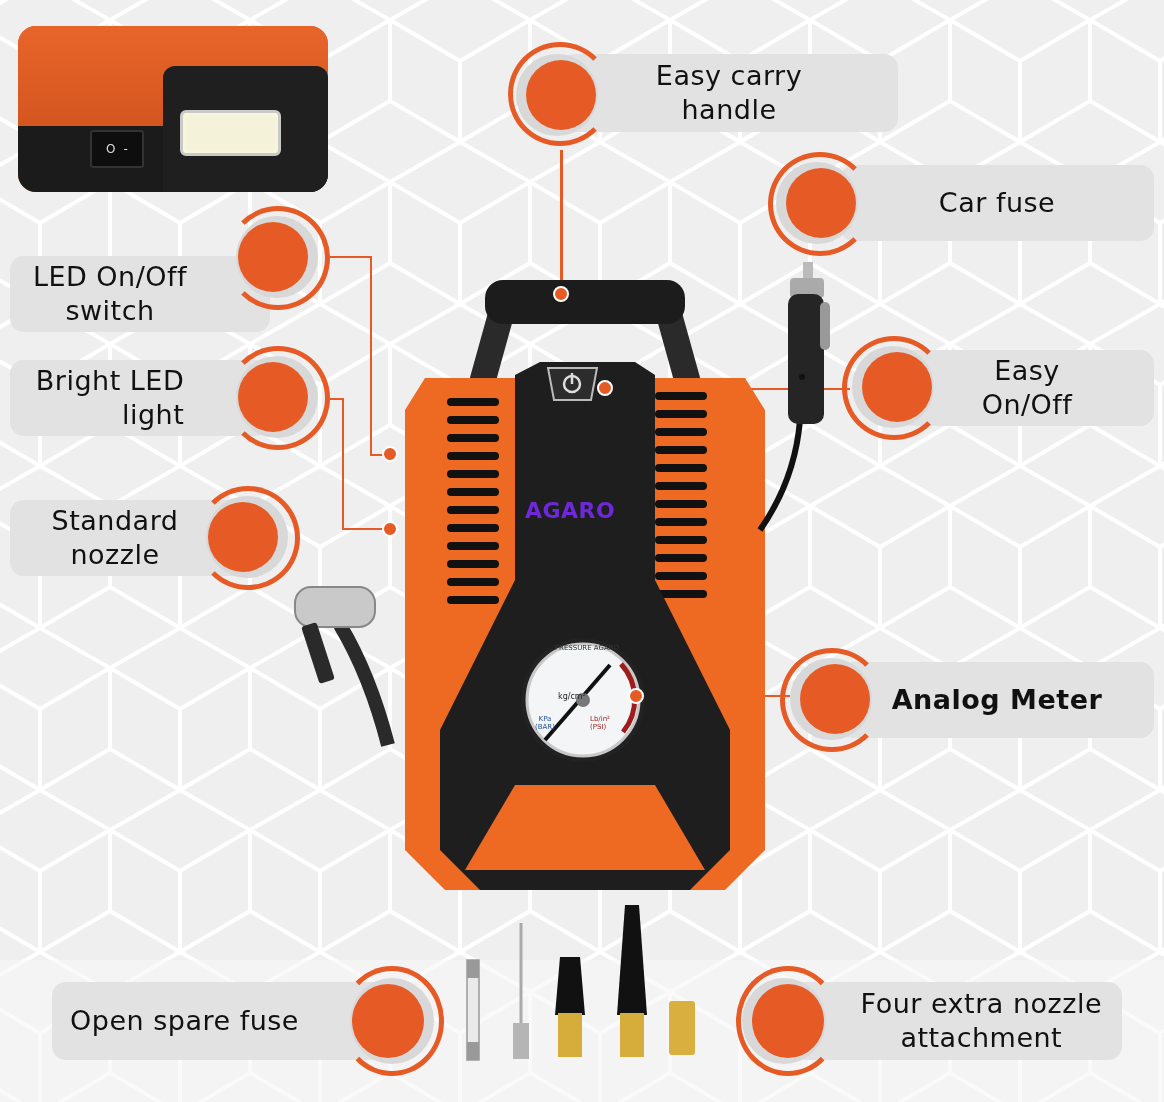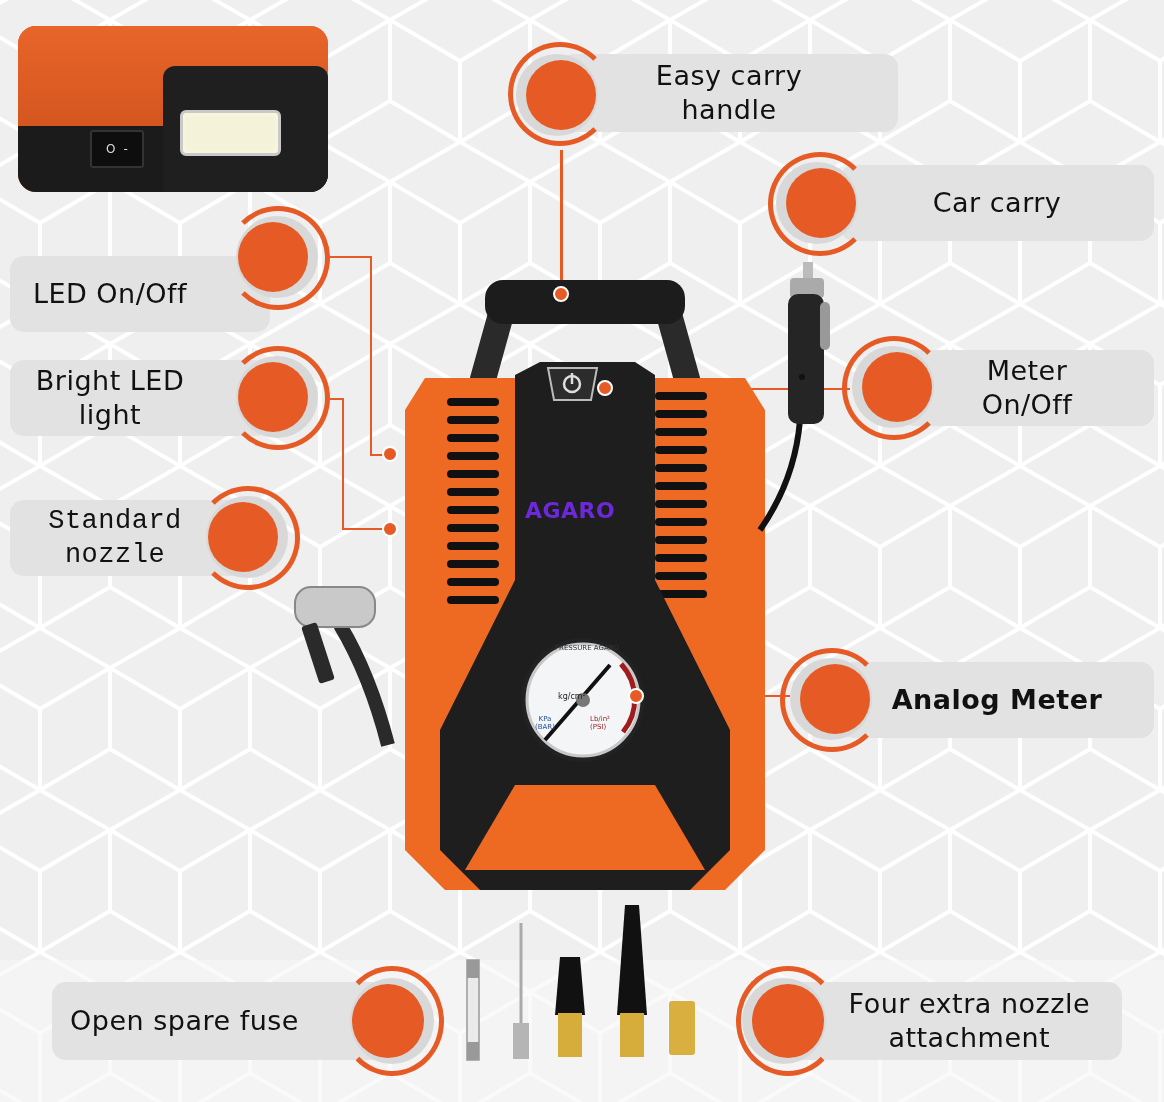--- a/index.html
+++ b/index.html
@@ -143,73 +143,74 @@
 <div class="pill" style="left:560px;top:54px;width:338px;height:78px;">
   <div>
       <span>Easy carry</span>
       <span>handle</span>
     </div>
 </div>
 <div class="ring" style="left:508px;top:42px;width:104px;height:104px;border-color:#e65b25 transparent #e65b25 #e65b25;"></div>
 <div class="dot" style="left:526px;top:60px;width:70px;height:70px;"></div>
 
 <div class="pill" style="left:840px;top:165px;width:314px;height:76px;">
-  <span>Car carry</span>
+  <span>Car fuse</span>
 </div>
 <div class="ring" style="left:768px;top:152px;width:104px;height:104px;border-color:#e65b25 transparent #e65b25 #e65b25;"></div>
 <div class="dot" style="left:786px;top:168px;width:70px;height:70px;"></div>
 
 <div class="pill" style="left:10px;top:220px;width:260px;height:76px;margin-top:36px;">
   <div style="margin-right:60px;">
       <span>LED On/Off</span>
+      <span>switch</span>
     </div>
 </div>
 <div class="ring" style="left:226px;top:206px;width:104px;height:104px;border-color:#e65b25 #e65b25 #e65b25 transparent;"></div>
 <div class="dot" style="left:238px;top:222px;width:70px;height:70px;box-shadow:4px 0 0 6px #d8d8d8;"></div>
 
-<div class="pill" style="left:10px;top:360px;width:260px;height:76px;">
+<div class="pill" style="left:10px;top:360px;width:260px;height:76px;text-align:right;">
   <div style="margin-right:60px;">
       <span>Bright LED</span>
       <span>light</span>
     </div>
 </div>
 <div class="ring" style="left:226px;top:346px;width:104px;height:104px;border-color:#e65b25 #e65b25 #e65b25 transparent;"></div>
 <div class="dot" style="left:238px;top:362px;width:70px;height:70px;box-shadow:4px 0 0 6px #d8d8d8;"></div>
 
 <div class="pill" style="left:900px;top:350px;width:254px;height:76px;">
   <div>
-      <span>Meter</span>
+      <span>Easy</span>
       <span>On/Off</span>
     </div>
 </div>
 <div class="ring" style="left:842px;top:336px;width:104px;height:104px;border-color:#e65b25 transparent #e65b25 #e65b25;"></div>
 <div class="dot" style="left:862px;top:352px;width:70px;height:70px;"></div>
 
-<div class="pill" style="left:10px;top:500px;width:240px;height:76px;font-family:Liberation Mono, monospace;">
+<div class="pill" style="left:10px;top:500px;width:240px;height:76px;">
   <div style="margin-right:30px;">
       <span>Standard</span>
       <span>nozzle</span>
     </div>
 </div>
 <div class="ring" style="left:196px;top:486px;width:104px;height:104px;border-color:#e65b25 #e65b25 #e65b25 transparent;"></div>
 <div class="dot" style="left:208px;top:502px;width:70px;height:70px;box-shadow:4px 0 0 6px #d8d8d8;"></div>
 
 <div class="pill" style="left:840px;top:662px;width:314px;height:76px;font-weight:bold;">
   <span>Analog Meter</span>
 </div>
 <div class="ring" style="left:780px;top:648px;width:104px;height:104px;border-color:#e65b25 transparent #e65b25 #e65b25;"></div>
 <div class="dot" style="left:800px;top:664px;width:70px;height:70px;"></div>
 
 <div class="pill" style="left:52px;top:982px;width:360px;height:78px;justify-content:flex-start;padding-left:18px;box-sizing:border-box;">
   <span>Open spare fuse</span>
 </div>
 <div class="ring" style="left:340px;top:966px;width:104px;height:110px;border-color:#e65b25 #e65b25 #e65b25 transparent;"></div>
 <div class="dot" style="left:352px;top:984px;width:72px;height:74px;box-shadow:4px 0 0 6px #d8d8d8;"></div>
 
-<div class="pill" style="left:770px;top:982px;width:352px;height:78px;justify-content:flex-end;padding-right:32px;box-sizing:border-box;">
+<div class="pill" style="left:770px;top:982px;width:352px;height:78px;justify-content:flex-end;padding-right:20px;box-sizing:border-box;">
   <div>
       <span>Four extra nozzle</span>
       <span>attachment</span>
     </div>
 </div>
 <div class="ring" style="left:736px;top:966px;width:104px;height:110px;border-color:#e65b25 transparent #e65b25 #e65b25;"></div>
 <div class="dot" style="left:752px;top:984px;width:72px;height:74px;"></div>
 
 <div class="pin" style="left:553px;top:286px;"></div>
 <div class="pin" style="left:382px;top:446px;"></div>

